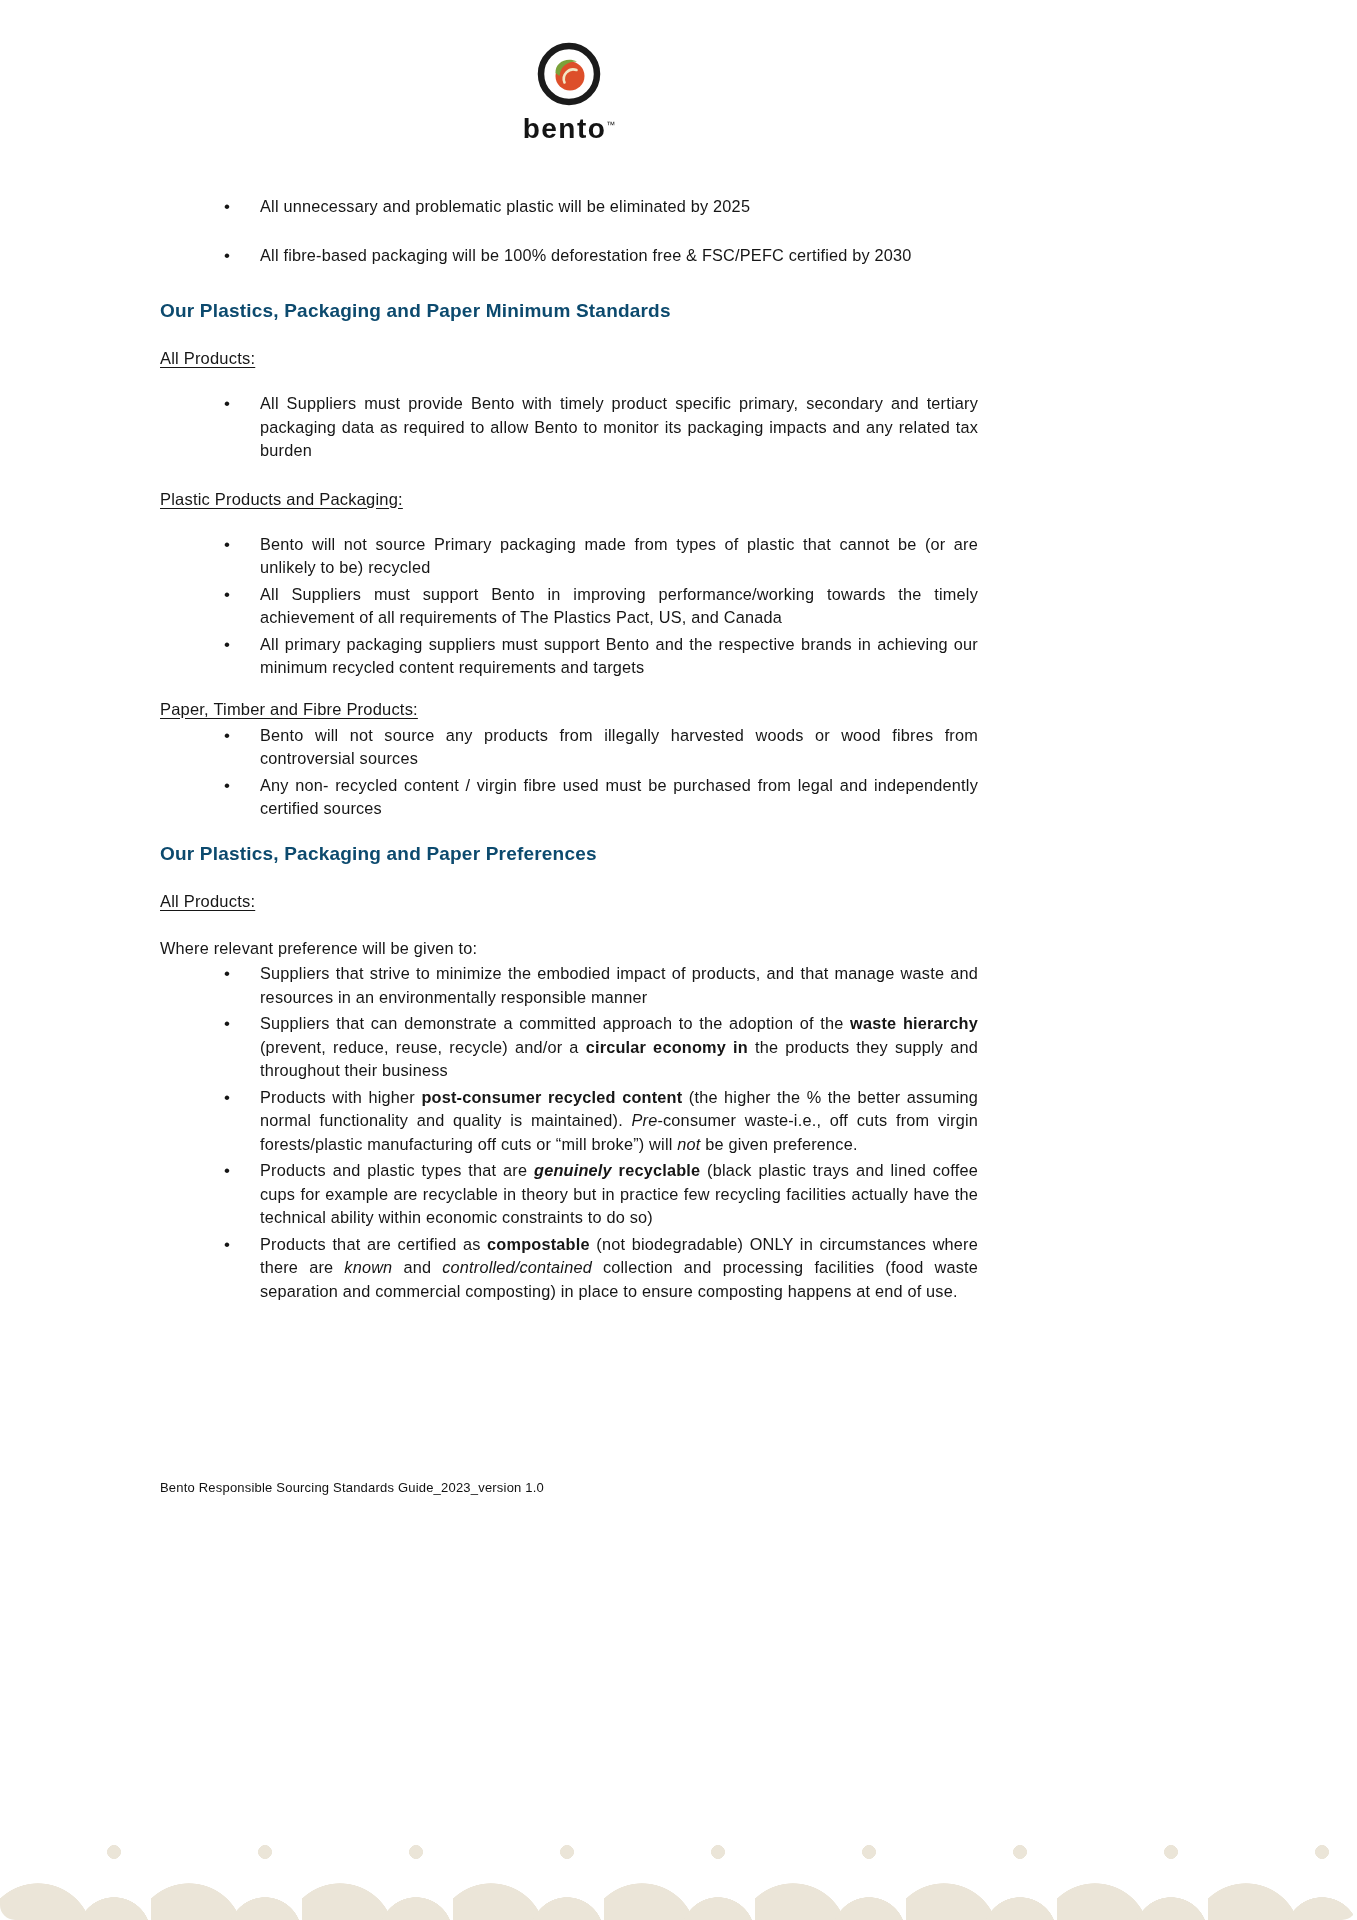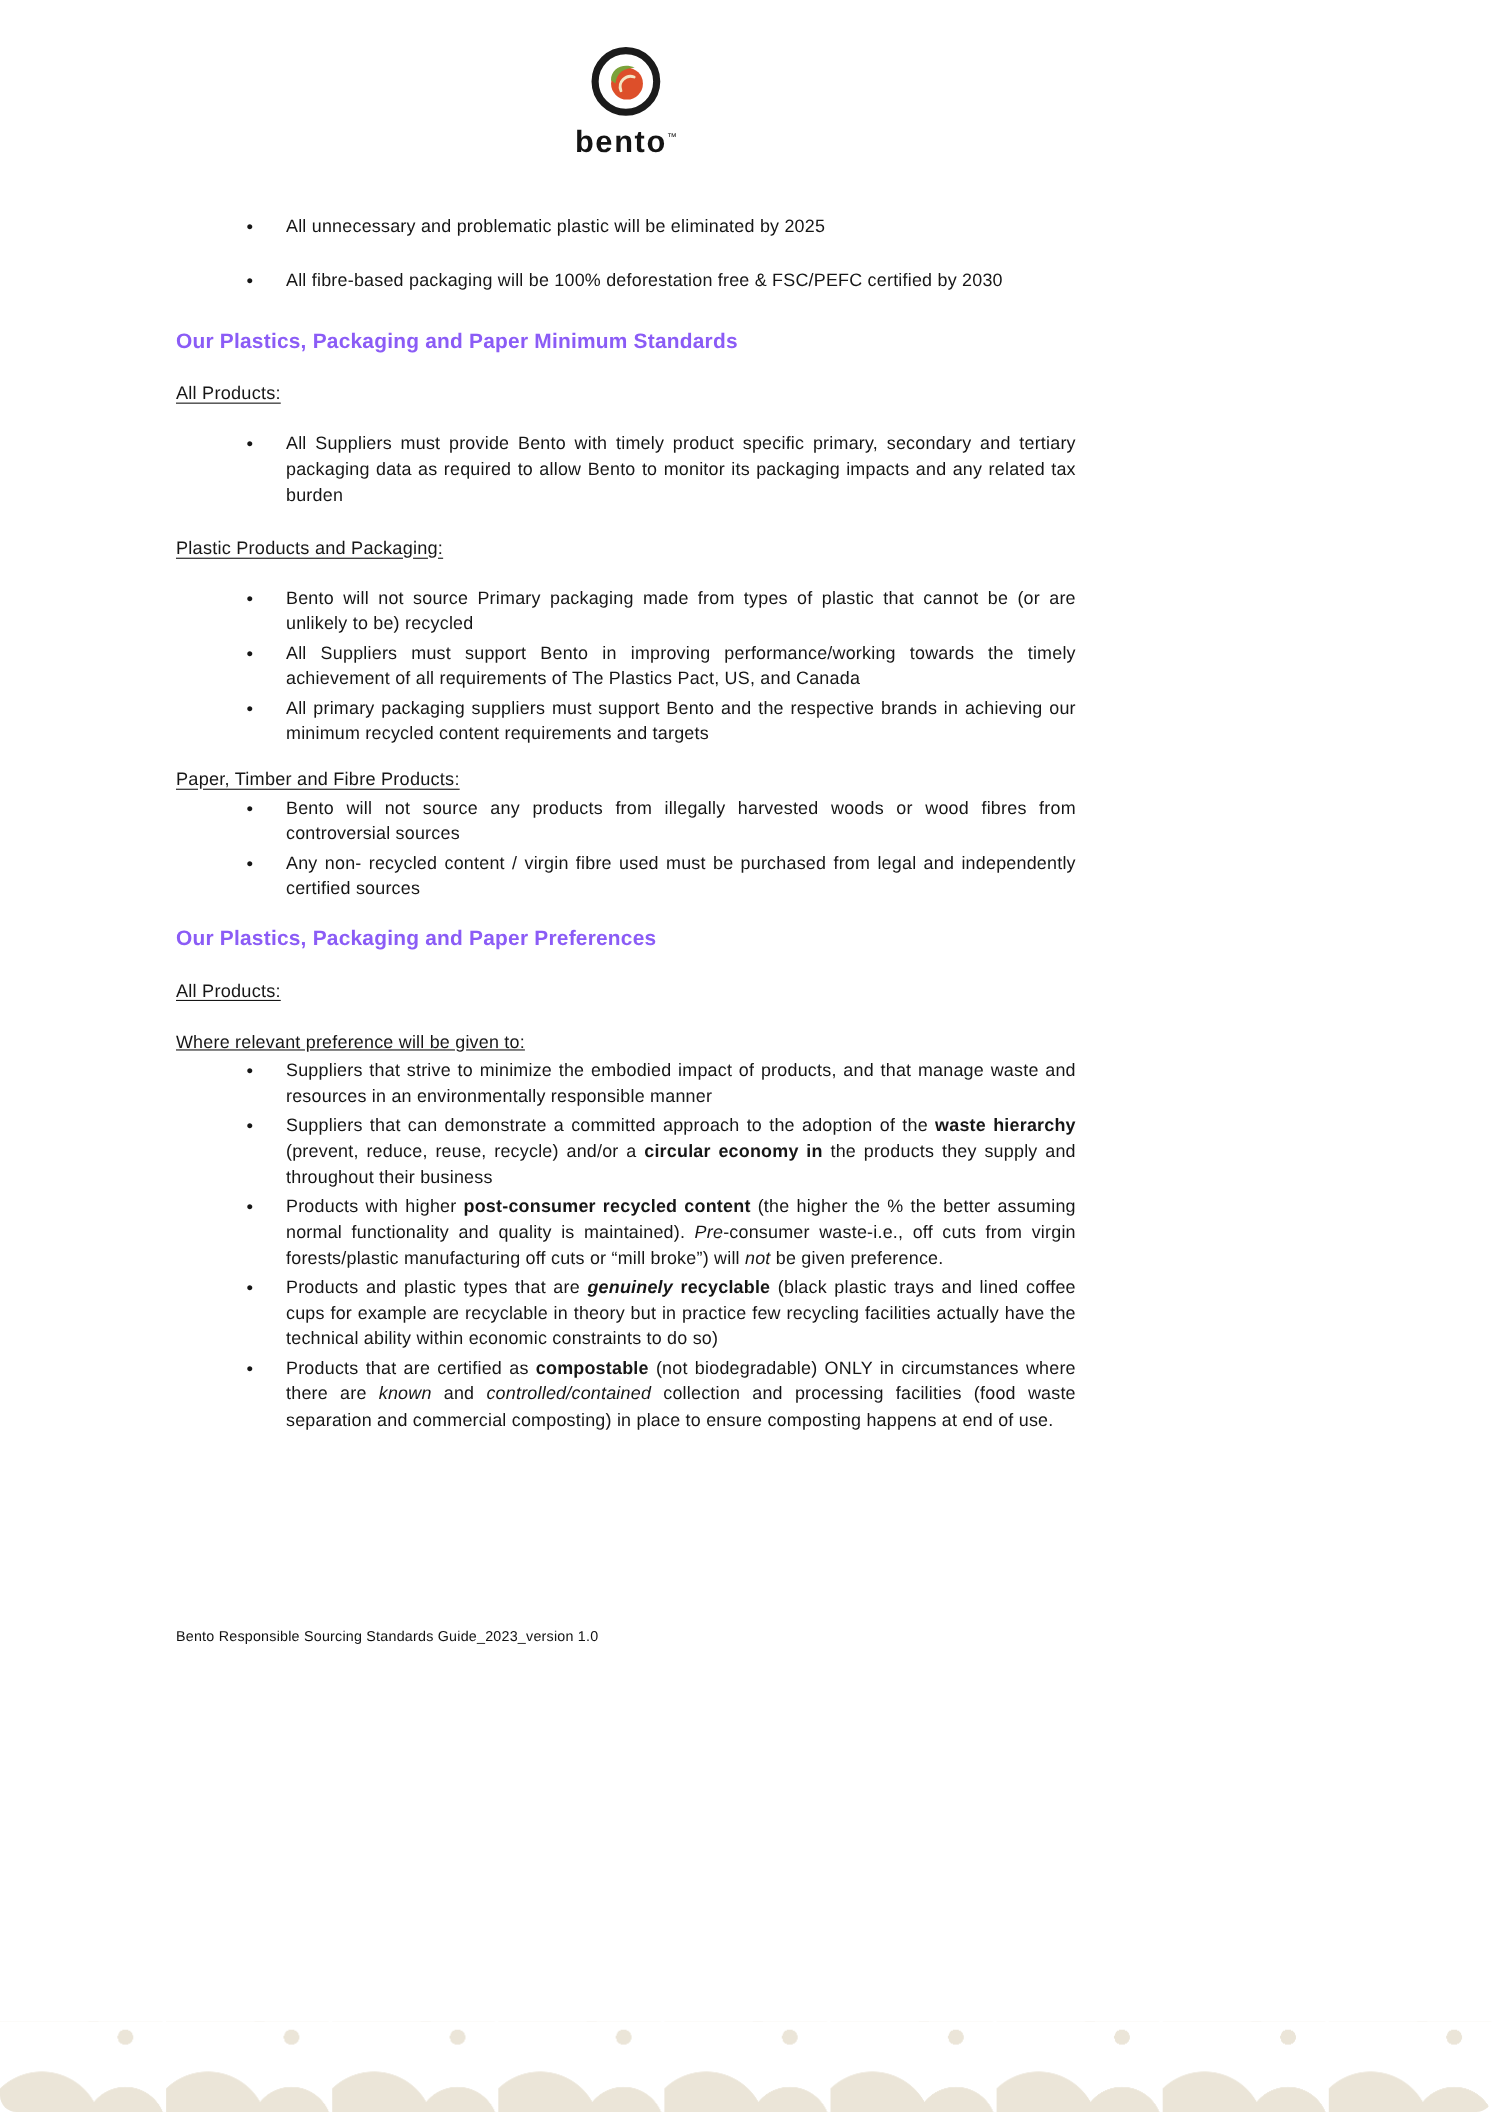--- a/index.html
+++ b/index.html
@@ -28,36 +28,36 @@
     font-size: 16.3px; line-height: 23.5px; letter-spacing: 0.2px;
   }
   .bullets li::before {
     content: "\2022";
     position: absolute; left: 64px; top: 0;
     font-size: 17px;
   }
   .intro { margin-top: 50px; }
   .intro li + li { margin-top: 25px; }
 
-  .hd { margin: 33px 0 0; font-size: 19px; font-weight: 700; letter-spacing: 0.2px; color: #8b5cf6; }
+  .hd { margin: 33px 0 0; font-size: 19px; font-weight: 700; letter-spacing: 0.2px; color: #0c4a6e; }
   .hd.second { margin-top: 22px; }
 
   .sublabel {
     margin-top: 27px; font-size: 16.5px; letter-spacing: 0.2px;
     text-decoration: underline; text-underline-offset: 3px;
   }
   .sublabel.tight { margin-top: 20px; }
 
   .g1 { margin-top: 24px; }
   .g2 { margin-top: 24px; }
   .g2 li + li, .g3 li + li, .g4 li + li { margin-top: 3px; }
   .g3 { margin-top: 5px; }
   .g4 { margin-top: 2px; }
 
-  .lead { margin: 26px 0 0; font-size: 16.3px; line-height: 23.5px; letter-spacing: 0.2px; text-decoration: underline; }
+  .lead { margin: 26px 0 0; font-size: 16.3px; line-height: 23.5px; letter-spacing: 0.2px; }
 
   .b { font-weight: 700; }
   .i { font-style: italic; }
 
   .footer {
     position: absolute; left: 160px; top: 1480px;
     font-size: 13px; letter-spacing: 0.2px; color: #111;
   }
 
   

